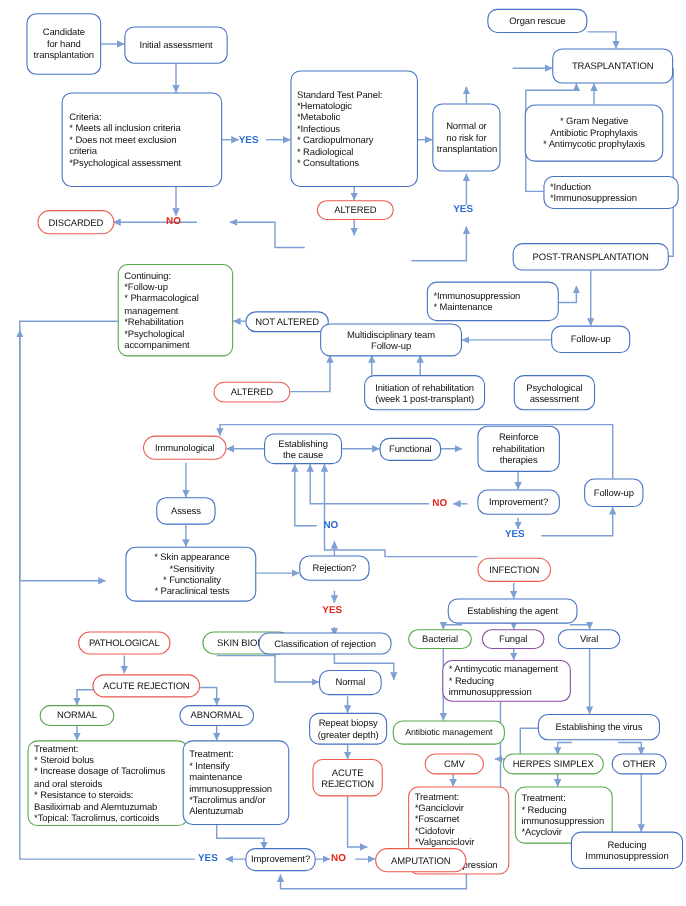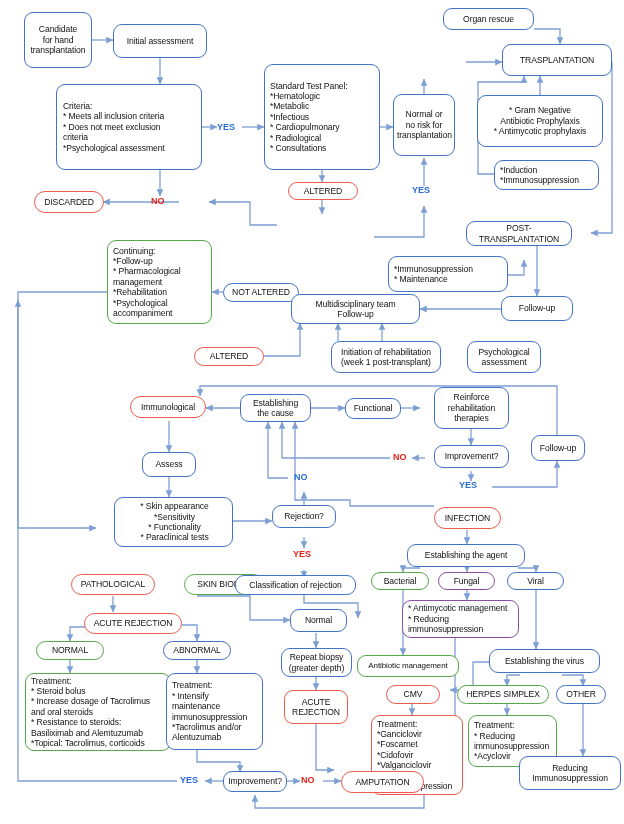--- a/index.html
+++ b/index.html
@@ -224,25 +224,25 @@
       <span class="txt">Organ rescue</span>
     </div>
   <div class="node" style="left:477px;top:95px;width:126px;height:52px;">
       <span class="txt">* Gram Negative
 Antibiotic Prophylaxis
 * Antimycotic prophylaxis</span>
     </div>
   <div class="node" style="left:502px;top:44px;width:110px;height:32px;">
       <span class="txt">TRASPLANTATION</span>
     </div>
-  <div class="node left" style="left:494px;top:160px;width:105px;height:30px;padding-left:5px;">
+  <div class="node left" style="left:494px;top:160px;width:123px;height:30px;padding-left:5px;">
       <span class="txt">*Induction
 *Immunosuppression</span>
     </div>
-  <div class="node" style="left:466px;top:221px;width:106px;height:25px;justify-content:center;">
+  <div class="node" style="left:466px;top:221px;width:142px;height:25px;justify-content:center;">
       <span class="txt">POST-TRANSPLANTATION</span>
     </div>
   <div class="node left" style="left:388px;top:256px;width:120px;height:36px;padding-left:5px;">
       <span class="txt">*Immunosuppression
 * Maintenance</span>
     </div>
   <div class="node" style="left:501px;top:296px;width:72px;height:25px;">
       <span class="txt">Follow-up</span>
     </div>
   <div class="node left green" style="left:107px;top:240px;width:105px;height:84px;padding-left:5px;">

